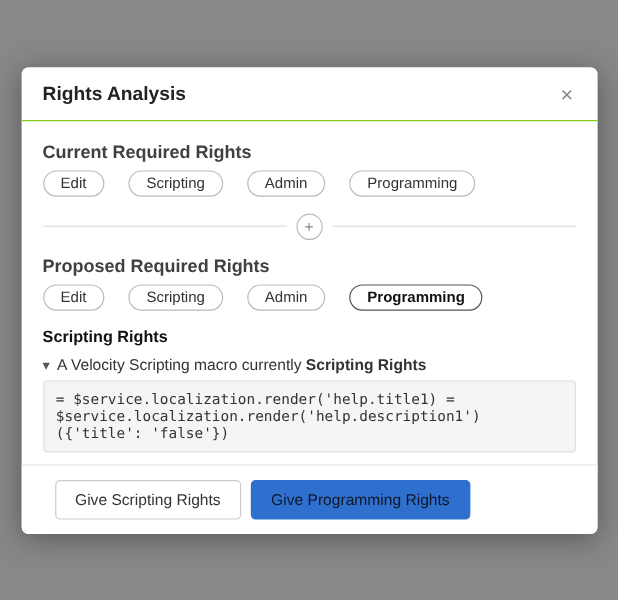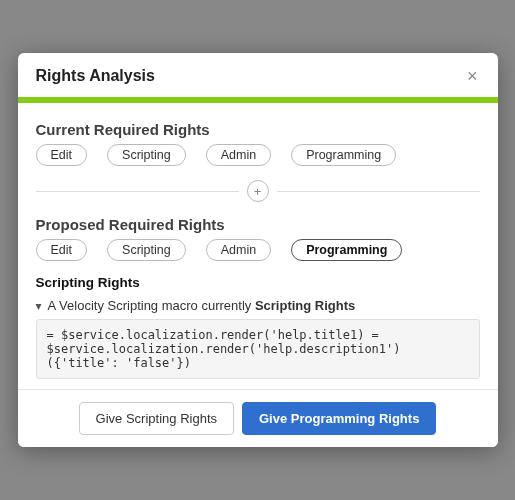--- a/index.html
+++ b/index.html
@@ -28,21 +28,21 @@
       display: flex;
       flex-direction: column;
       box-shadow: 0 4px 24px rgba(0,0,0,0.35);
       overflow: hidden;
     }
     .modal-header {
       display: flex;
       align-items: flex-start;
       justify-content: space-between;
       padding: 14px 18px 12px 18px;
-      border-bottom: 6px solid #84cc16;
+      border-bottom: 1px solid #84cc16;
       flex-shrink: 0;
     }
     .modal-title {
       font-size: 16px;
       font-weight: 600;
       color: #222;
     }
     .close-btn {
       background: none;
       border: none;
@@ -150,42 +150,42 @@
       padding: 8px 10px;
       font-family: monospace;
       font-size: 12px;
       color: #333;
       white-space: pre-wrap;
       margin-bottom: 4px;
       overflow: hidden;
     }
     .modal-footer {
       display: flex;
-      justify-content: center;
+      justify-content: flex-start;
       gap: 8px;
       padding: 12px 28px;
       border-top: 1px solid #e5e5e5;
       flex-shrink: 0;
       background: #fff;
     }
     .btn {
       padding: 8px 16px;
       border-radius: 4px;
       font-size: 13px;
       font-weight: 500;
       cursor: pointer;
       border: 1.5px solid #ccc;
       background: #fff;
       color: #333;
     }
     .btn-primary {
       background: #2f6fcd;
-      color: #ffffff;
+      color: #0f172a;
       border-color: #2f6fcd;
-      font-weight: 700;
+      font-weight: 400;
     }
   </style>
 </head>
 <body>
 
 <div class="modal-overlay">
   <div class="modal">
     <div class="modal-header">
       <span class="modal-title">Rights Analysis</span>
       <button class="close-btn">×</button>

